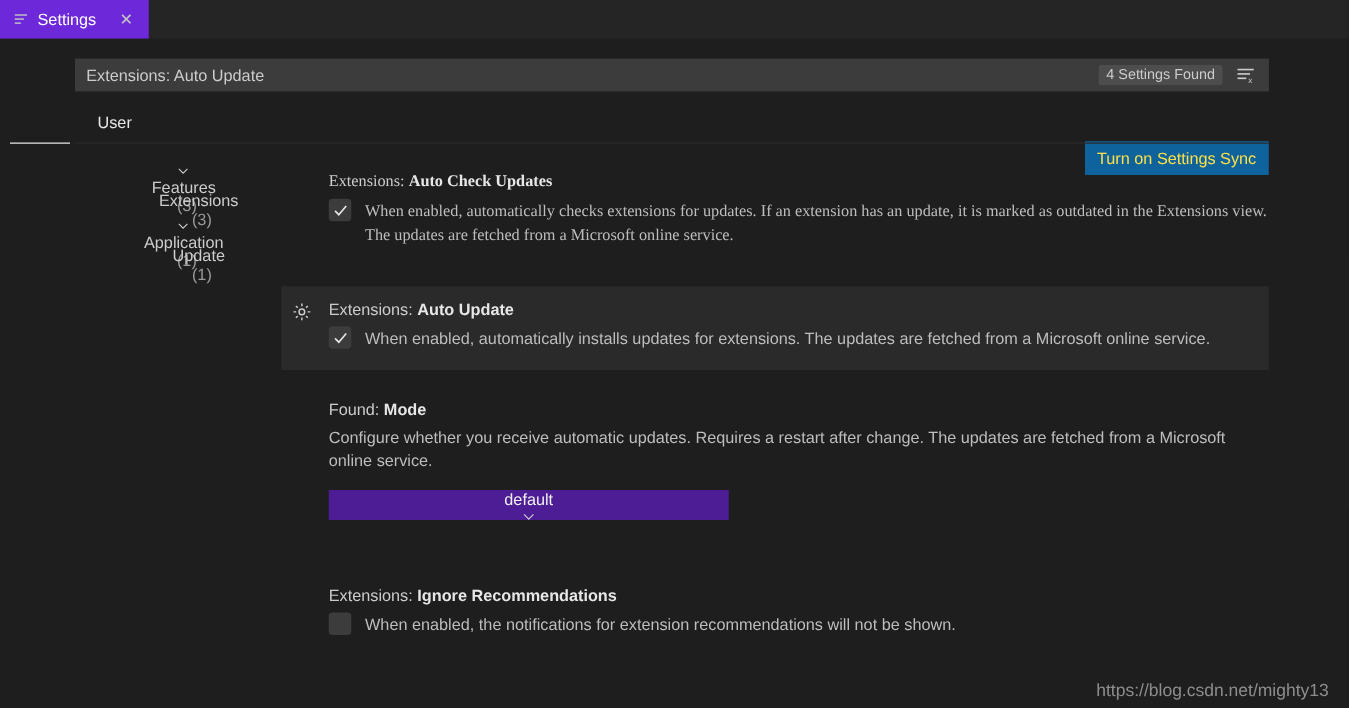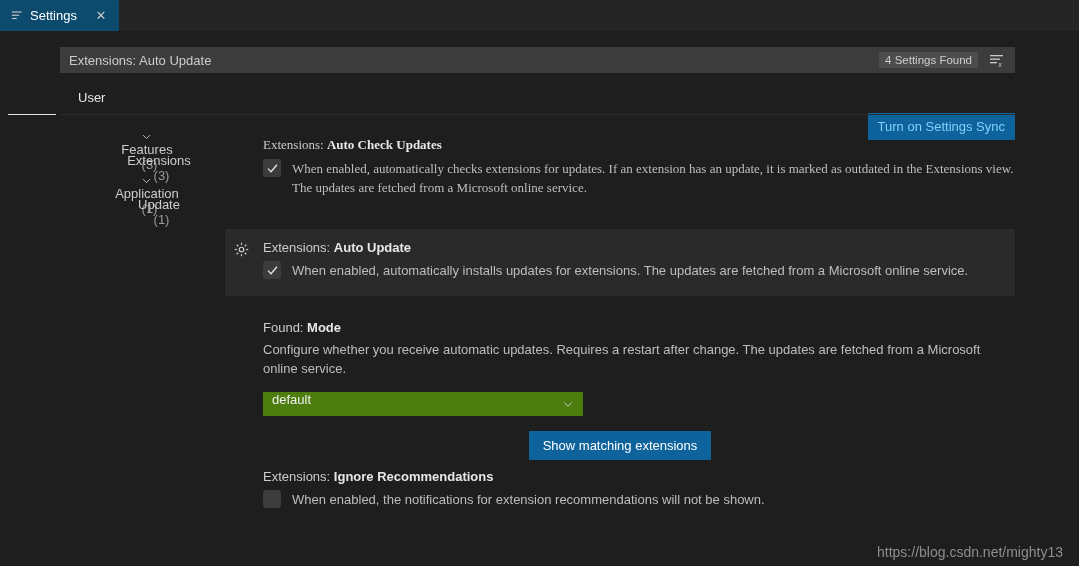--- a/index.html
+++ b/index.html
@@ -21,21 +21,21 @@
     height: 31px;
     background: #252526;
     display: flex;
     align-items: stretch;
     border-bottom: 1px solid #1e1e1e;
   }
   .tab {
     display: flex;
     align-items: center;
     gap: 6px;
-    background: #0c4a6e;
+    background: #6d28d9;
     padding: 0 10px 0 10px;
     min-width: 96px;
     color: #ffffff;
     font-size: 13px;
     position: relative;
   }
   .tab .tab-title { white-space: nowrap; }
   .tab-icon {
     width: 14px; height: 14px;
     display: inline-flex; align-items: center; justify-content: center;
@@ -118,21 +118,21 @@
   .user-tab-underline {
     position: absolute;
     left: 8px; top: 83px;
     width: 48px; height: 1px;
     background: #e7e7e7;
   }
   .sync-button {
     position: absolute;
     right: 0; top: 30px;
     background: #0e639c;
-    color: #7dd3fc;
+    color: #fde047;
     font-size: 13px;
     padding: 6px 10px;
     border: none;
     cursor: pointer;
     white-space: nowrap;
     font-family: "Liberation Sans", sans-serif;
   }
 
   
   .toc {
@@ -207,27 +207,29 @@
     margin-top: 1px;
     cursor: pointer;
   }
   .checkbox svg { display: block; }
   .desc-inline { padding-top: 1px; }
 
   .setting-select {
     margin-top: 14px;
     width: 320px;
     height: 24px;
-    background: #4d7c0f;
+    background: #4c1d95;
     color: #f0f0f0;
     font-size: 13px;
     display: flex;
+    align-items: center;
     padding: 0 9px;
     box-sizing: border-box;
     cursor: pointer;
+    flex-direction: column;
   }
   .setting-select .sel-value { flex: 1; }
   .setting-select .sel-chevron {
     color: #cccccc;
     display: inline-flex; align-items: center;
   }
 
   
   .match-wrap {
     position: absolute;
@@ -395,19 +397,16 @@
         <span>Extensions: </span><b>Ignore Recommendations</b>
       </div>
       <div class="checkbox-line">
         <span class="checkbox"></span>
         <span class="setting-desc desc-inline">When enabled, the notifications for extension recommendations will not be shown.</span>
       </div>
     </div>
 
   </div>
 
-  <div class="match-wrap">
-    <button class="match-button">Show matching extensions</button>
-  </div>
 
   <div class="watermark">https://blog.csdn.net/mighty13</div>
 
 </div>
 
 </body></html>

